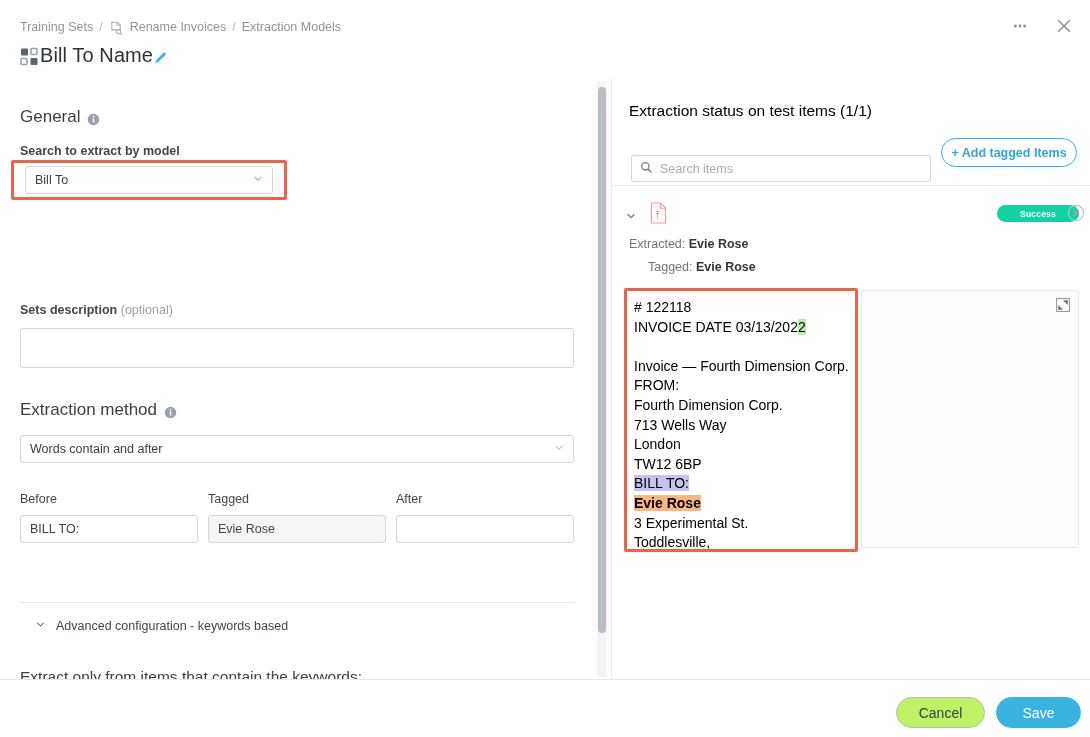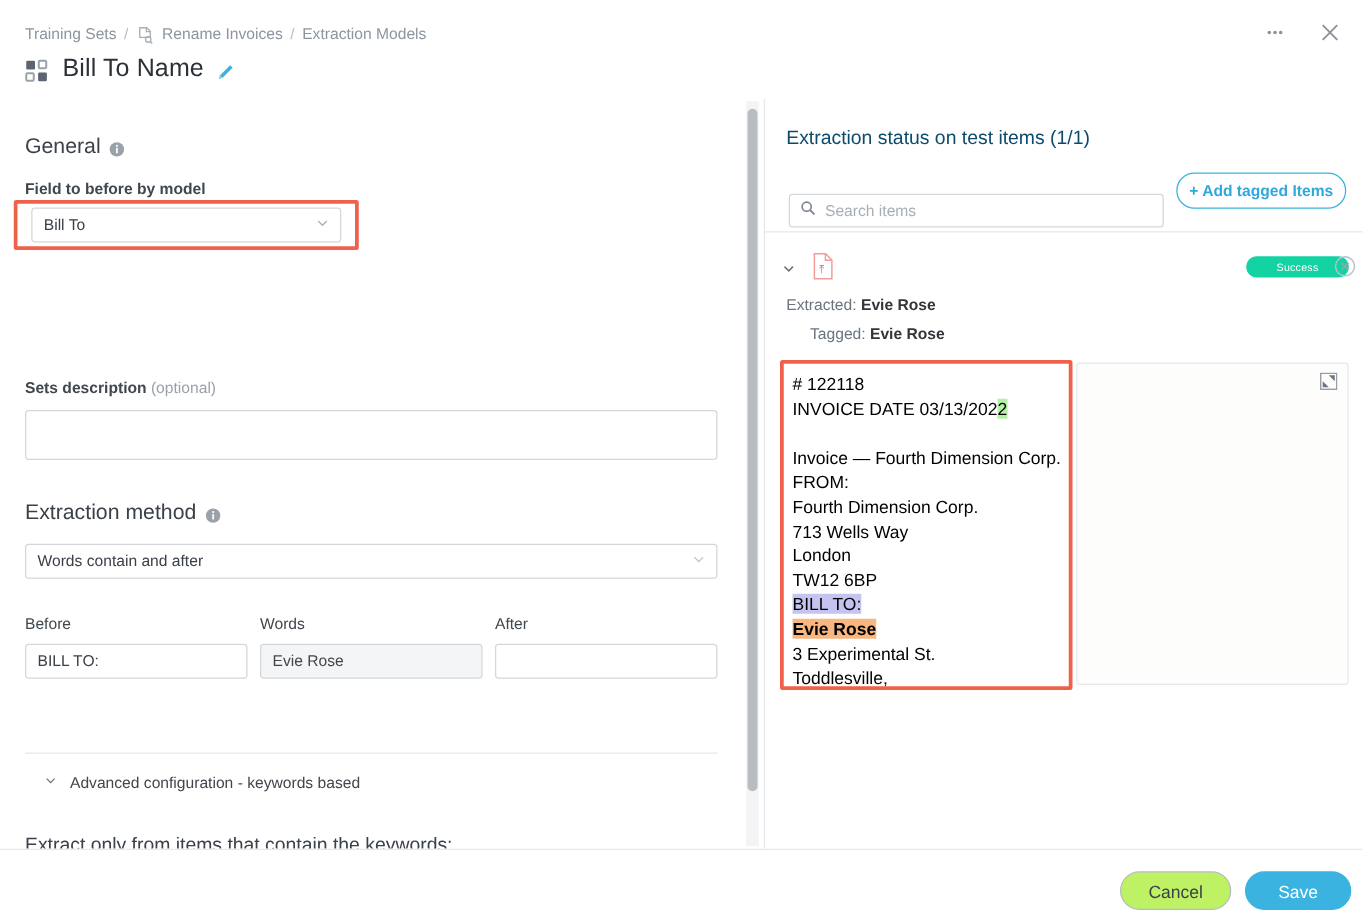--- a/index.html
+++ b/index.html
@@ -15,21 +15,21 @@
   
   .header { position:absolute; left:0; top:0; width:1090px; height:79px; background:#fff; }
   .breadcrumb {
     position:absolute; left:20px; top:19px;
     font-size:12.5px; color:#8d95a0; display:flex; align-items:center; gap:6px;
     white-space:nowrap;
   }
   .breadcrumb .sep { color:#b8bec6; }
   .bc-icon { display:inline-block; width:15px; height:15px; position:relative; top:2px; }
 
-  .title-row { position:absolute; left:20px; top:44px; display:flex; align-items:center; gap:10px; }
+  .title-row { position:absolute; left:20px; top:44px; display:flex; align-items:center; }
   .title-icon { width:20px; height:20px; position:relative; top:1px; }
   .page-title { font-size:20px; font-weight:400; color:#2c3137; letter-spacing:.1px; }
   .pencil-icon { width:16px; height:16px; position:relative; top:2px; }
 
   .hdr-actions { position:absolute; right:14px; top:14px; display:flex; align-items:center; gap:20px; }
   .ico-btn { width:24px; height:24px; display:flex; align-items:center; justify-content:center; cursor:pointer; }
 
   
   .body { position:absolute; left:0; top:79px; width:1090px; height:600px; background:#fff; }
   .divider { position:absolute; left:611px; top:0; width:1px; height:600px; background:#e6e8eb; }
@@ -70,42 +70,42 @@
   .chk { width:14px; height:14px; border-radius:2px; background:#29b6e8; display:flex; align-items:center; justify-content:center; }
 
   .hr { height:1px; background:#e6e8eb; }
 
   .adv-row { display:flex; align-items:center; gap:10px; font-size:12.5px; color:#41474e; cursor:pointer; }
 
   .kw-title { font-size:15.5px; color:#3b4148; }
 
   
   .right { position:absolute; left:612px; top:0; width:478px; height:600px; background:#fff; padding:0; }
-  .right-title { position:absolute; left:17px; top:23px; font-size:15.5px; color:#0c4a6e; }
+  .right-title { position:absolute; left:17px; top:23px; font-size:15.5px; color:#000000; }
 
   .search-wrap { position:absolute; left:19px; top:76px; width:300px; height:27px;
       border:1px solid #d3d7db; border-radius:3px; background:#fff; display:flex; align-items:center; padding:0 8px; gap:7px; }
   .search-wrap input { border:0; outline:0; font-size:12.5px; color:#3b4148; width:100%;
       font-family:"Liberation Sans", sans-serif; background:transparent; }
   .search-wrap input::placeholder { color:#a8aeb5; }
 
   .add-btn { position:absolute; left:329px; top:59px; width:136px; height:29px;
       border:1px solid #3ab3e0; border-radius:15px; background:#fff; color:#2ea8dd;
       font-size:12.5px; font-weight:700; display:flex; align-items:center; justify-content:center; cursor:pointer;
       font-family:"Liberation Sans", sans-serif; }
 
   .item-sep { position:absolute; left:0; top:106px; width:478px; height:1px; background:#e6e8eb; }
 
   .file-row { position:absolute; left:0; top:119px; width:478px; height:36px; display:flex; align-items:center; }
   .caret { position:absolute; left:13px; top:10px; }
   .pdf-icon { position:absolute; left:38px; top:4px; width:18px; height:22px; }
   .file-name { position:absolute; left:68px; top:6px; font-size:13.5px; font-weight:700; color:#2c3137; letter-spacing:.1px; }
 
   .badge { position:absolute; left:385px; top:7px; width:82px; height:17px; border-radius:9px;
-      background:#14d3a2; color:#fff; font-size:8.5px; font-weight:400; display:flex; align-items:center; justify-content:center; letter-spacing:.2px; }
+      background:#14d3a2; color:#fff; font-size:8.5px; font-weight:700; display:flex; align-items:center; justify-content:center; letter-spacing:.2px; }
 
   .x-circle { position:absolute; left:455px; top:6px; width:18px; height:18px; cursor:pointer; }
 
   .kv { position:absolute; font-size:12.5px; color:#41474e; white-space:nowrap; }
   .kv .k { color:#6c747d; }
   .kv .v { font-weight:700; color:#32363a; }
 
   .doc-card { position:absolute; left:13px; top:211px; width:1065px; height:260px; }
   .doc-left { position:absolute; left:0; top:0; width:231px; height:260px; background:#fff; }
   .doc-text { position:absolute; left:9px; top:8px; font-size:14px; line-height:19.6px; color:#000000; white-space:pre; }
@@ -191,21 +191,21 @@
         <span>General</span>
         <span class="info-icon">
           <svg viewBox="0 0 14 14" width="13" height="13">
             <circle cx="7" cy="7" r="6.2" fill="#9aa1ab"></circle>
             <rect x="6.3" y="5.7" width="1.5" height="4.6" fill="#fff"></rect>
             <circle cx="7.05" cy="3.9" r="0.95" fill="#fff"></circle>
           </svg>
         </span>
       </div>
 
-      <div class="fld-label" style="position:absolute; left:20px; top:65px;">Field to before by model</div>
+      <div class="fld-label" style="position:absolute; left:20px; top:65px;">Search to extract by model</div>
 
       <div class="select-box" style="position:absolute; left:25px; top:87px; width:248px;">
         <span>Bill To</span>
         <span class="chev">
           <svg viewBox="0 0 14 14" width="12" height="12">
             <polyline points="3,5 7,9 11,5" fill="none" stroke="#a9b0b8" stroke-width="1.2"></polyline>
           </svg>
         </span>
       </div>
       <div class="redbox" style="left:11px; top:81px; width:276px; height:40px;"></div>
@@ -230,21 +230,21 @@
       <div class="select-box" style="position:absolute; left:20px; top:356px; width:554px;">
         <span>Words contain and after</span>
         <span class="chev">
           <svg viewBox="0 0 14 14" width="12" height="12">
             <polyline points="3,5 7,9 11,5" fill="none" stroke="#c2c7cc" stroke-width="1.2"></polyline>
           </svg>
         </span>
       </div>
 
       <div class="col-label" style="position:absolute; left:20px; top:413px;">Before</div>
-      <div class="col-label" style="position:absolute; left:208px; top:413px;">Words</div>
+      <div class="col-label" style="position:absolute; left:208px; top:413px;">Tagged</div>
       <div class="col-label" style="position:absolute; left:396px; top:413px;">After</div>
 
       <div class="input-box" style="position:absolute; left:20px; top:436px; width:178px;">
         <span>BILL TO:</span>
       </div>
       <div class="input-box readonly" style="position:absolute; left:208px; top:436px; width:178px;">
         <span>Evie Rose</span>
       </div>
       <div class="input-box" style="position:absolute; left:396px; top:436px; width:178px;">
         <span></span>

